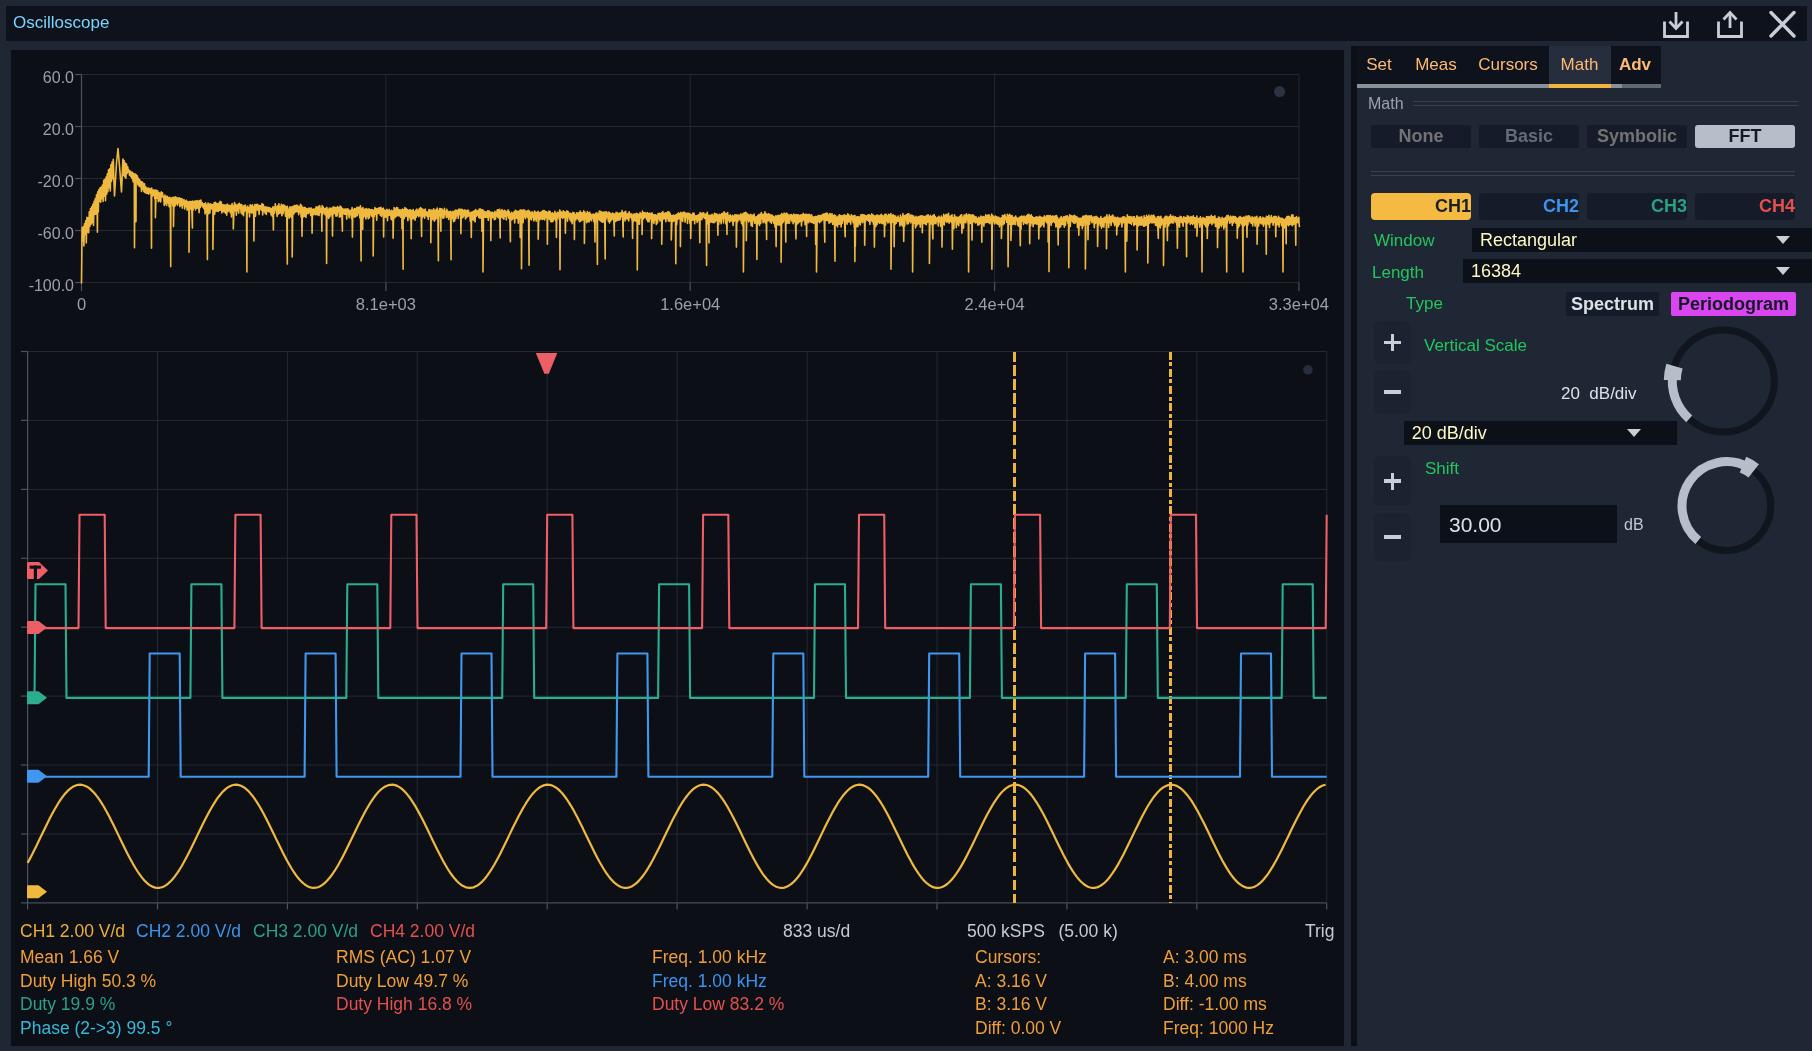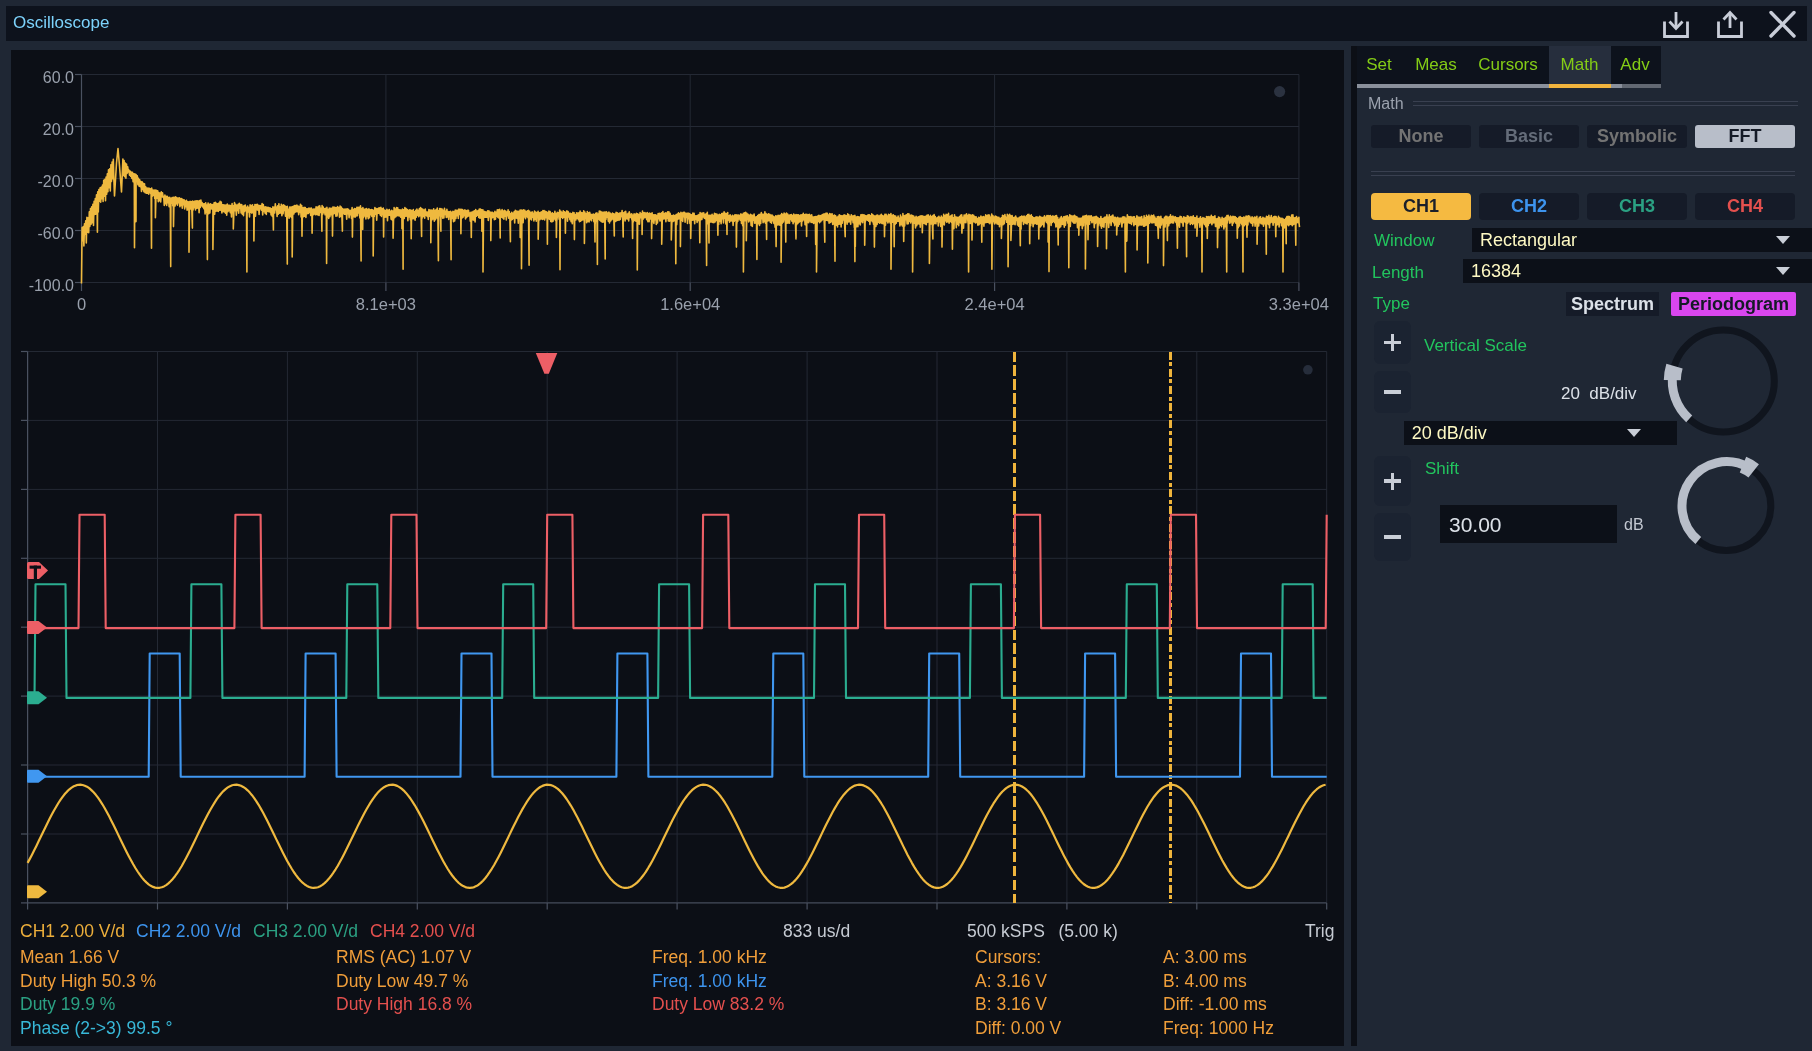--- a/index.html
+++ b/index.html
@@ -1,26 +1,26 @@
 <!DOCTYPE html>
 <html><head><meta charset="utf-8">
 <style>
 * { margin:0; padding:0; box-sizing:border-box; }
 html,body { width:1812px; height:1051px; background:#1F2734; overflow:hidden;
   font-family:"Liberation Sans", sans-serif; }
 .abs { position:absolute; }
 .ax { font-size:16px; fill:#99A0AC; font-family:"Liberation Sans",sans-serif; }
 .axx { font-size:16.5px; fill:#99A0AC; font-family:"Liberation Sans",sans-serif; }
 .ms { font-size:17.5px; font-family:"Liberation Sans",sans-serif; }
-.tab { position:absolute; top:45.5px; height:50px; line-height:38px; color:#84cc16;
+.tab { position:absolute; top:45.5px; height:50px; line-height:38px; color:#fdba74;
   font-size:17px; text-align:center; }
 .btn { position:absolute; width:100px; height:23px; border-radius:3px; background:#151B28;
   color:#737373; font-weight:bold; font-size:18px; text-align:center; line-height:23px; }
 .chbtn { position:absolute; width:100px; height:27px; border-radius:4px; background:#151B28;
-  font-weight:bold; font-size:18px; text-align:center; line-height:27px; }
+  font-weight:bold; font-size:18px; text-align:right; line-height:27px; }
 .drop { position:absolute; background:#0C1018; color:#fef9c3; font-size:18px;margin-left:30px; }
 .lbl { position:absolute; color:#22c55e; font-size:17px; }
 .pm { position:absolute; left:1374px; width:37px; background:#1B2331; border-radius:6px; }
 .caret { position:absolute; width:0; height:0; border-left:7px solid transparent;
   border-right:7px solid transparent; border-top:8px solid #C9CED7; }
 </style></head>
 <body>
 
 <div class="abs" style="left:5.5px; top:5.5px; width:1801px; height:35px; background:#0D121C"></div>
 <div class="abs" style="left:13px; top:13px; color:#7dd3fc; font-size:17px;">Oscilloscope</div>
@@ -161,21 +161,21 @@
 </svg>
 
 <div class="abs" style="left:1350.5px; top:45.5px; width:6px; height:1000px; background:#0C0F16"></div>
 
 <div class="abs" style="left:1356.5px; top:45.5px; width:304px; height:38px; background:#0D121C"></div>
 <div class="abs" style="left:1548.5px; top:45.5px; width:62px; height:38px; background:#262E3D"></div>
 <div class="tab" style="left:1358px; width:42px;">Set</div>
 <div class="tab" style="left:1412px; width:48px;">Meas</div>
 <div class="tab" style="left:1475px; width:66px;">Cursors</div>
 <div class="tab" style="left:1548.5px; width:62px;">Math</div>
-<div class="tab" style="left:1614px; width:42px;">Adv</div>
+<div class="tab" style="left:1614px; width:42px;font-weight:bold;">Adv</div>
 <div class="abs" style="left:1356.5px; top:83.6px; width:265.5px; height:4px; background:#8A909B"></div>
 <div class="abs" style="left:1622px; top:83.6px; width:38.6px; height:4px; background:#626872"></div>
 <div class="abs" style="left:1548.5px; top:83.6px; width:62px; height:4px; background:#F2B43D"></div>
 
 <div class="abs" style="left:1368px; top:95px; color:#9BA2AE; font-size:16px;">Math</div>
 <div class="abs" style="left:1413px; top:100.5px; width:385px; height:1px; background:#394050"></div>
 <div class="abs" style="left:1413px; top:104.5px; width:385px; height:1px; background:#394050"></div>
 
 <div class="btn" style="left:1371px; top:125px;">None</div>
 <div class="btn" style="left:1479px; top:125px; color:#646C79;">Basic</div>
@@ -190,21 +190,21 @@
 <div class="chbtn" style="left:1587px; top:192.5px; color:#2BA183;">CH3</div>
 <div class="chbtn" style="left:1695px; top:192.5px; color:#E4504E;">CH4</div>
 
 <div class="lbl" style="left:1374px; top:231px;">Window</div>
 <div class="drop" style="left:1442px; top:227.5px; width:353px; height:24px; line-height:24px; padding-left:8px;">Rectangular</div>
 <div class="caret" style="left:1776px; top:236px;"></div>
 <div class="lbl" style="left:1372px; top:263px;">Length</div>
 <div class="drop" style="left:1433px; top:259px; width:362px; height:24px; line-height:24px; padding-left:8px;">16384</div>
 <div class="caret" style="left:1776px; top:267px;"></div>
 
-<div class="lbl" style="left:1373px; top:294px;text-align:center;">Type</div>
+<div class="lbl" style="left:1406px; top:294px;text-align:center;">Type</div>
 <div class="abs" style="left:1566px; top:291.5px; width:93px; height:24px; background:#151B28; color:#DCE1E8; font-weight:bold; font-size:18px; text-align:center; line-height:24px;">Spectrum</div>
 <div class="abs" style="left:1671px; top:291.5px; width:125px; height:24px; background:#d946ef; color:#141A26; font-weight:bold; font-size:18px; text-align:center; line-height:24px; border-radius:2px;">Periodogram</div>
 
 <div class="pm" style="top:321px; height:43px;"></div>
 <div class="abs" style="left:1384px; top:340.5px; width:17px; height:3.5px; background:#C9CED7"></div>
 <div class="abs" style="left:1390.7px; top:333.7px; width:3.5px; height:17px; background:#C9CED7"></div>
 <div class="lbl" style="left:1424px; top:336px;">Vertical Scale</div>
 <div class="pm" style="top:371px; height:42px;"></div>
 <div class="abs" style="left:1384px; top:390px; width:17px; height:3.5px; background:#C9CED7"></div>
 <div class="abs" style="left:1561px; top:384px; color:#DCE1E8; font-size:17px;">20&nbsp; dB/div</div>

